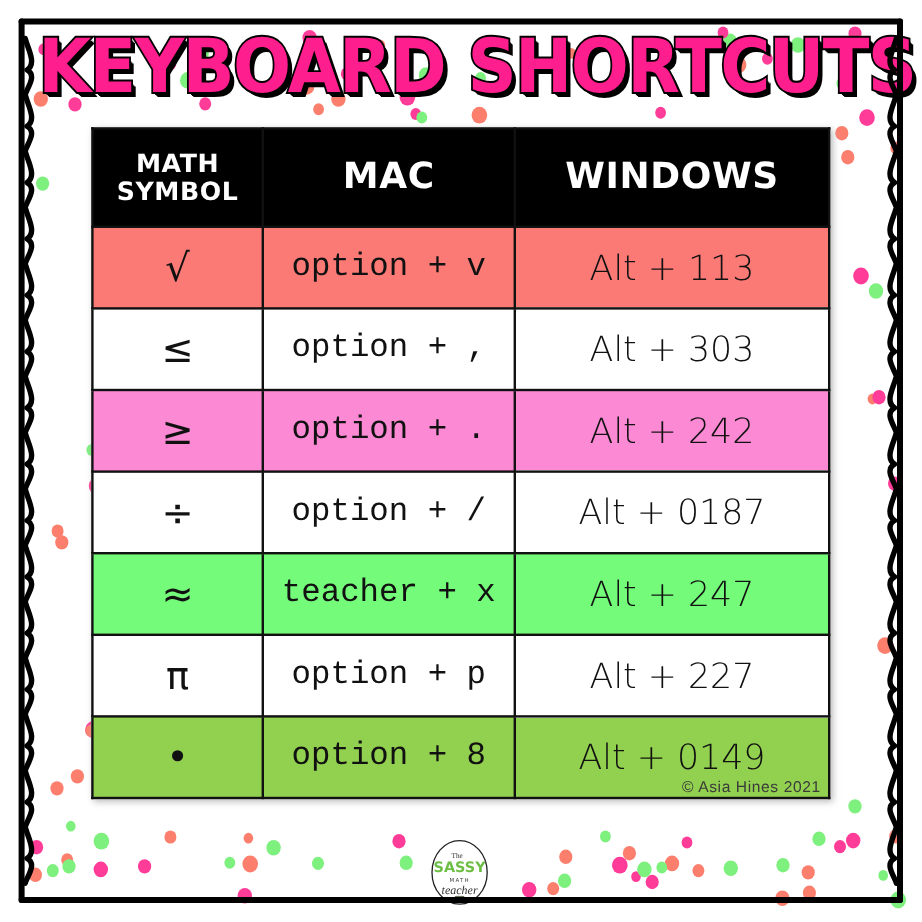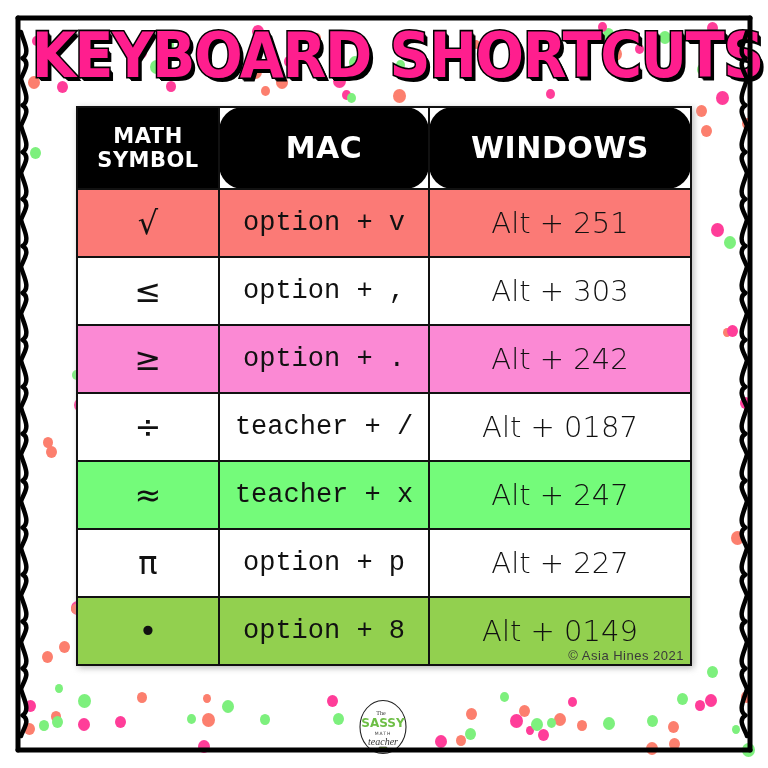--- a/index.html
+++ b/index.html
@@ -107,21 +107,21 @@
     color: #ffffff;
     height: 80px;
     font-family: "DejaVu Sans", sans-serif;
     font-weight: bold;
     letter-spacing: 0.5px;
     vertical-align: middle;
     text-align: center;
     border-color: #000;
   }
   th.h-sym { font-size: 21px; line-height: 24px; }
-  th.h-mac, th.h-win { font-size: 30px; line-height: 32px; border-radius: 24px; }
+  th.h-mac, th.h-win { font-size: 30px; line-height: 32px; }
 
   tbody tr { height: 68px; }
   tbody td { vertical-align: middle; text-align: center; color: #111; }
 
   td.sym {
     font-family: "DejaVu Sans", sans-serif;
     font-size: 32px;
     font-weight: 500;
   }
   td.combo {
@@ -280,35 +280,35 @@
           <div>SYMBOL</div>
         </th>
         <th class="h-mac">MAC</th>
         <th class="h-win">WINDOWS</th>
       </tr>
     </thead>
     <tbody id="table-body">
         <tr style="background: rgb(251, 122, 118);">
           <td class="sym">√</td>
           <td class="combo">option + v</td>
-          <td class="win"><span>Alt + 251</span></td>
+          <td class="win"><span>Alt + 113</span></td>
         </tr>
         <tr style="background: rgb(255, 255, 255);">
           <td class="sym">≤</td>
           <td class="combo">option + ,</td>
           <td class="win"><span>Alt + 303</span></td>
         </tr>
         <tr style="background: rgb(251, 137, 212);">
           <td class="sym">≥</td>
           <td class="combo">option + .</td>
           <td class="win"><span>Alt + 242</span></td>
         </tr>
         <tr style="background: rgb(255, 255, 255);">
           <td class="sym">÷</td>
-          <td class="combo">teacher + /</td>
+          <td class="combo">option + /</td>
           <td class="win"><span>Alt + 0187</span></td>
         </tr>
         <tr style="background: rgb(116, 251, 122);">
           <td class="sym">≈</td>
           <td class="combo">teacher + x</td>
           <td class="win"><span>Alt + 247</span></td>
         </tr>
         <tr style="background: rgb(255, 255, 255);">
           <td class="sym">π</td>
           <td class="combo">option + p</td>

